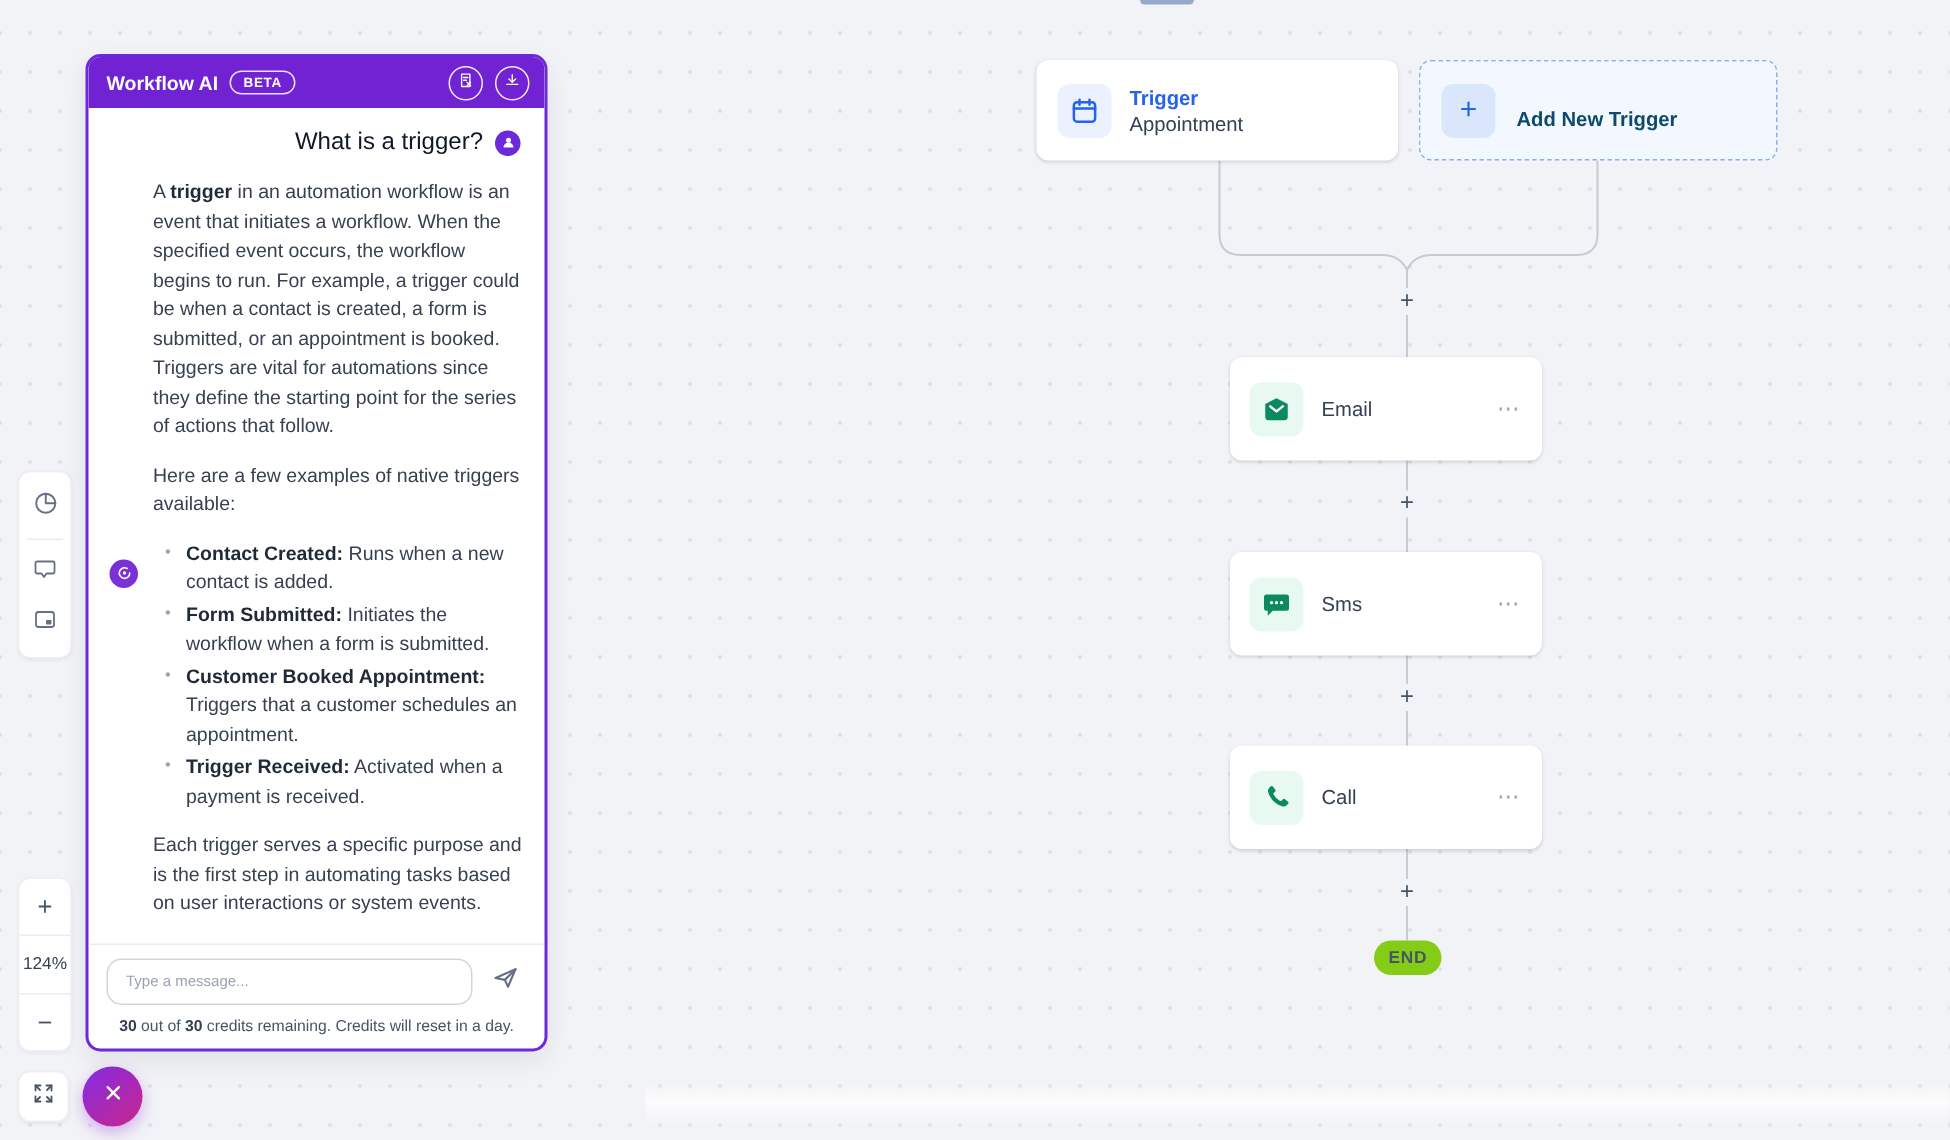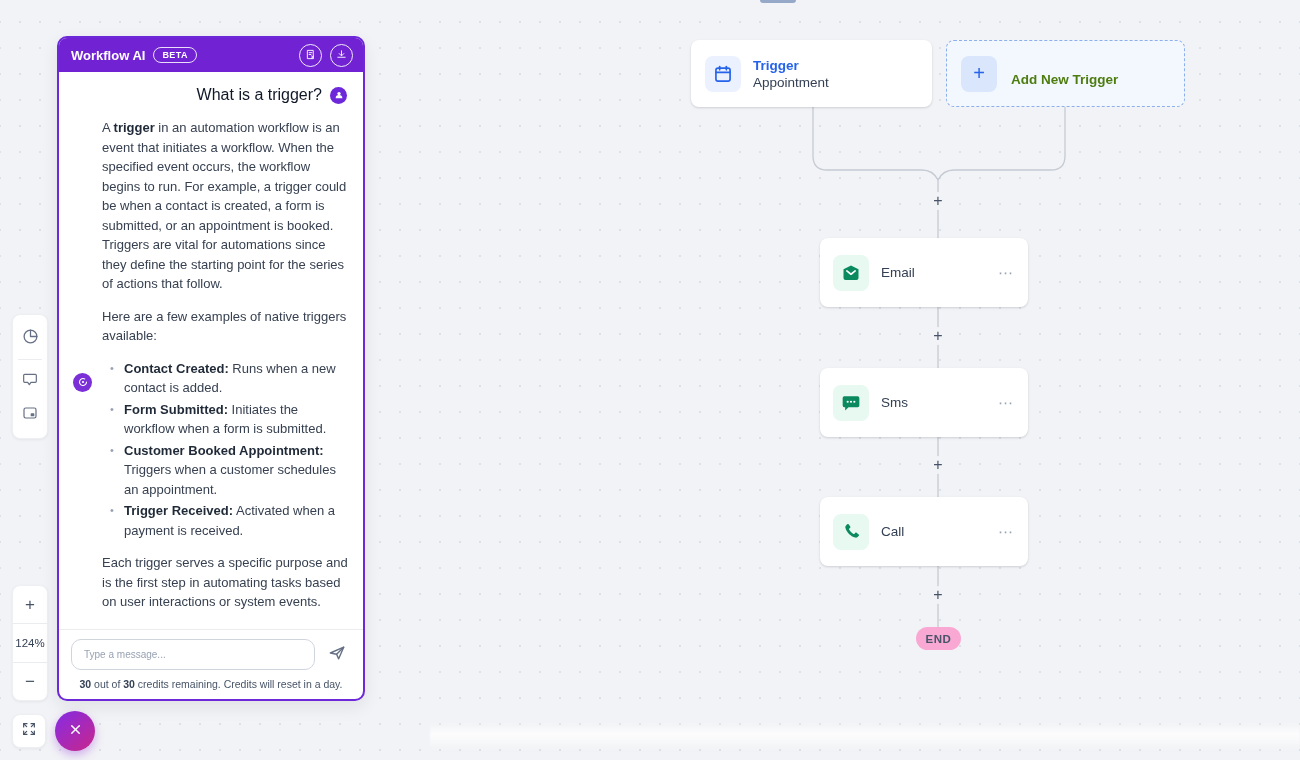--- a/index.html
+++ b/index.html
@@ -89,29 +89,29 @@
   .icon-sq.blue { background:#EBF1FE; }
   .icon-sq.green { background:#E8F9F1; }
   .trigger-texts { margin-left:12px; display:flex; flex-direction:column; gap:2px; }
   .trigger-title { font-size:13.5px; font-weight:bold; color:#2563EB; }
   .trigger-sub { font-size:13.5px; color:#344054; }
 
   .add-trigger-card { left:946px; top:40px; width:239px; height:67px; padding:0 14px;
     background:#F3F8FF; border:1px dashed #8CB0EC; border-radius:8px; display:flex; align-items:center; cursor:pointer; }
   .plus-sq { width:36px; height:36px; border-radius:8px; background:#D9E6FB; display:flex; align-items:center; justify-content:center;
     font-size:20px; color:#2563EB; font-weight:400; flex:0 0 auto; }
-  .add-trigger-label { margin-left:14px; font-size:13.5px; font-weight:bold; color:#4d7c0f;margin-top:12px; }
+  .add-trigger-label { margin-left:14px; font-size:13.5px; font-weight:bold; color:#0c4a6e;margin-top:12px; }
 
   .action-card { left:820px; width:208px; height:69px; padding:0 14px 0 13px; }
   .action-label { margin-left:12px; font-size:13.5px; color:#344054; }
   .card-menu { margin-left:auto; color:#98A2B3; font-size:15px; letter-spacing:1px; cursor:pointer; line-height:10px; }
 
   .plus-mark { width:18px; height:18px; left:929px; background:#F2F3F6; border-radius:50%;
     display:flex; align-items:center; justify-content:center; font-size:16px; color:#475467; cursor:pointer; }
-  .end-pill { left:916px; top:627px; width:45px; height:23px; background:#f9a8d4; border-radius:12px;
+  .end-pill { left:916px; top:627px; width:45px; height:23px; background:#84cc16; border-radius:12px;
     display:flex; align-items:center; justify-content:center; font-size:11.5px; font-weight:bold; color:#475467; letter-spacing:.5px; }
 
   .bottom-glow { left:430px; top:722px; width:870px; height:28px; pointer-events:none;
     background:linear-gradient(to bottom, rgba(255,255,255,0), rgba(255,255,255,.8) 45%, rgba(255,255,255,0)); filter:blur(1px); }
 </style>
 </head>
 <body>
 
 <svg class="abs connector-svg" viewBox="0 0 1300 760">
   <path d="M813,107 L813,156 Q813,170 827,170 L922,170 Q933,170 938,180" fill="none" stroke="#C5CAD3" stroke-width="1.3"></path>
@@ -285,21 +285,21 @@
           <path d="M19 12 a7 7 0 1 1 -3.5 -6"></path>
             <circle cx="12" cy="12" r="2.2" fill="#FFFFFF" stroke="none"></circle>
         </svg>
       </span>
       <div class="ai-content">
         <p><span>A </span><span class="b">trigger</span><span> in an automation workflow is an event that initiates a workflow. When the specified event occurs, the workflow begins to run. For example, a trigger could be when a contact is created, a form is submitted, or an appointment is booked. Triggers are vital for automations since they define the starting point for the series of actions that follow.</span></p>
         <p>Here are a few examples of native triggers available:</p>
         <ul class="ai-bullets">
           <li><span class="b">Contact Created:</span><span> Runs when a new contact is added.</span></li>
           <li><span class="b">Form Submitted:</span><span> Initiates the workflow when a form is submitted.</span></li>
-          <li><span class="b">Customer Booked Appointment:</span><span> Triggers when a customer schedules an appointment.</span></li>
+          <li><span class="b">Customer Booked Appointment:</span><span> Triggers that a customer schedules an appointment.</span></li>
           <li><span class="b">Trigger Received:</span><span> Activated when a payment is received.</span></li>
         </ul>
         <p>Each trigger serves a specific purpose and is the first step in automating tasks based on user interactions or system events.</p>
         <div class="suggested-heading">Suggested Actions to add</div>
       </div>
     </div>
   </div>
 
   <div class="input-area">
     <div class="input-row">

